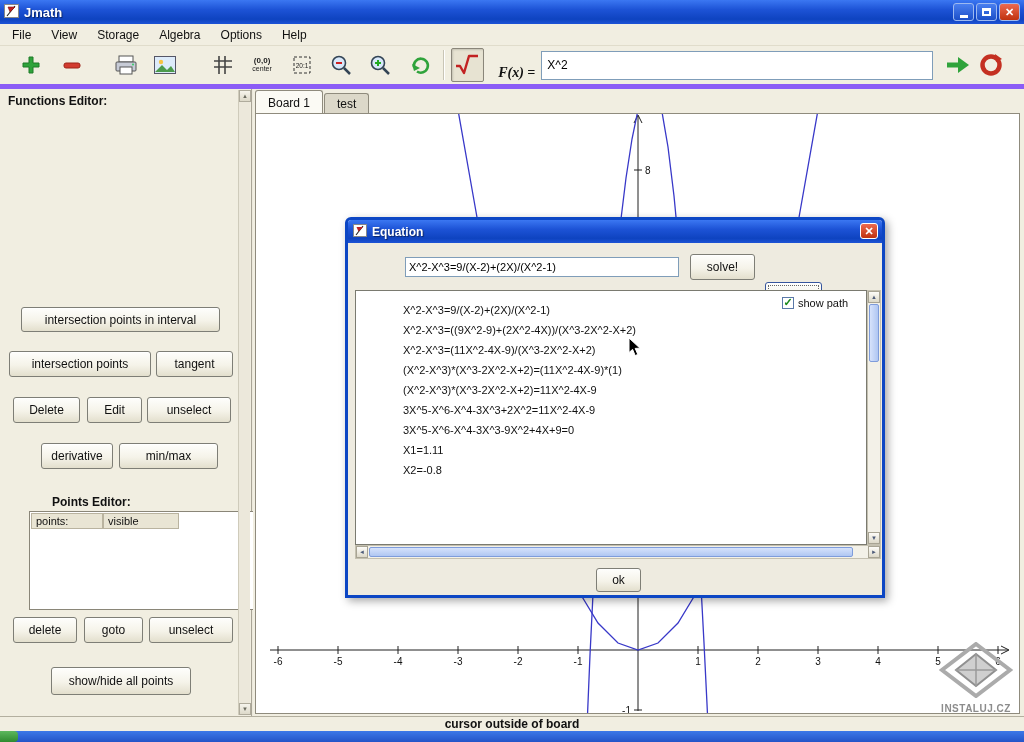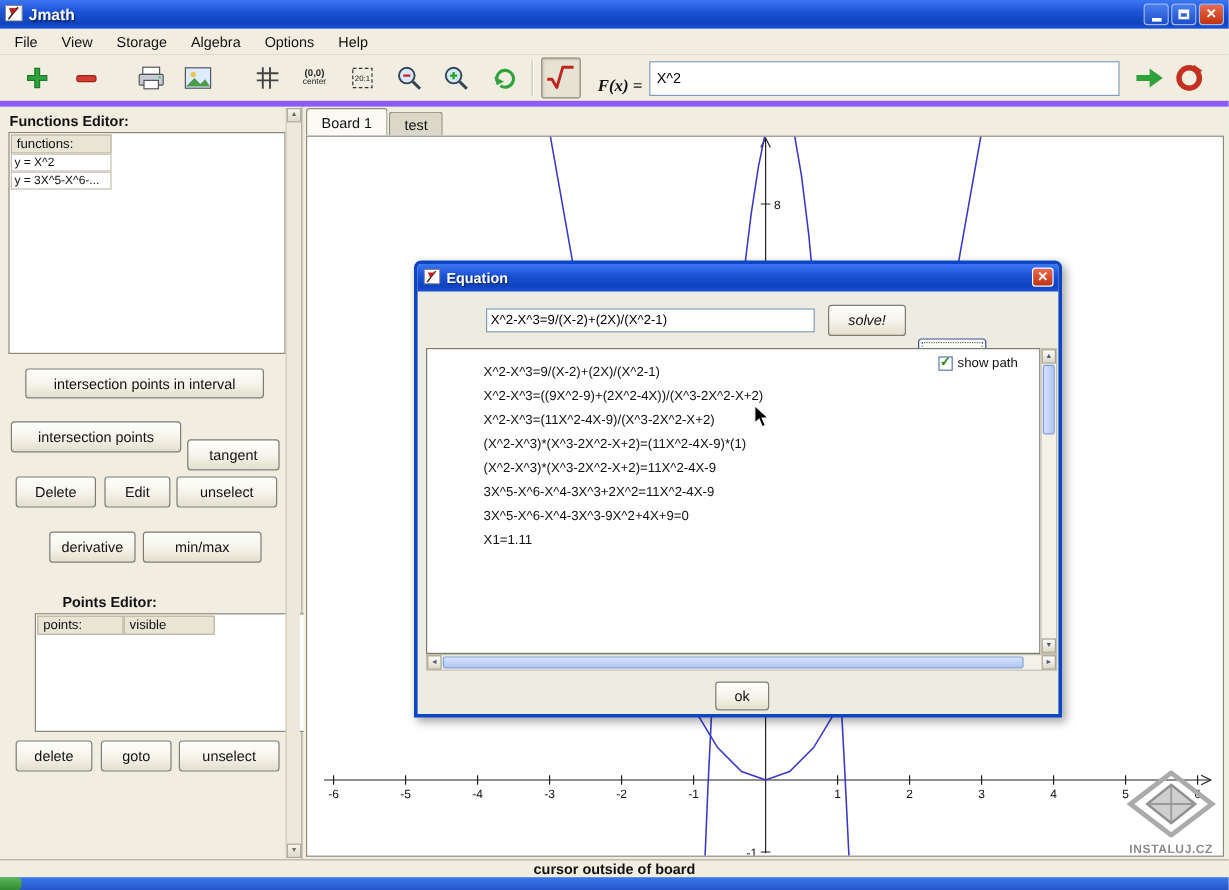--- a/index.html
+++ b/index.html
@@ -216,45 +216,41 @@
     <svg width="26" height="26">
         <circle cx="13" cy="13" r="8.5" fill="none" stroke="#C43022" stroke-width="4.5"></circle>
         <path d="M17,2 L24,7 L18,10 Z" fill="#C43022"></path>
       </svg>
   </div>
 </div>
 
 <div class="sidebar">
   <div class="side-title" style="left:8px;top:5px;">Functions Editor:</div>
 
-  <div class="panel-box" style="left:7px;top:21px;width:231px;height:185px;">
-    <div class="hdr-cell" style="left:1px;top:1px;width:84px;height:16px;">functions:</div>
-    <div class="fn-row" style="left:1px;top:17px;width:84px;height:15px;">y = X^2</div>
-    <div class="fn-row" style="left:1px;top:32px;width:84px;height:15px;">y = 3X^5-X^6-...</div>
-  </div>
 
   <div class="btn" style="left:9px;top:262px;width:142px;height:26px;">intersection points</div>
   <div class="btn" style="left:21px;top:218px;width:199px;height:25px;">intersection points in interval</div>
-  <div class="btn" style="left:156px;top:262px;width:77px;height:26px;margin-top:15px;">tangent</div>
+  <div class="btn" style="left:156px;top:262px;width:77px;height:26px;">tangent</div>
   <div class="btn" style="left:13px;top:308px;width:67px;height:26px;">Delete</div>
   <div class="btn" style="left:87px;top:308px;width:55px;height:26px;">Edit</div>
   <div class="btn" style="left:147px;top:308px;width:84px;height:26px;">unselect</div>
   <div class="btn" style="left:41px;top:354px;width:72px;height:26px;">derivative</div>
   <div class="btn" style="left:119px;top:354px;width:99px;height:26px;">min/max</div>
 
   <div class="side-title" style="left:8px;top:406px;padding-left:44px;">Points Editor:</div>
 
   <div class="panel-box" style="left:7px;top:422px;width:231px;height:99px;margin-left:22px;">
     <div class="hdr-cell" style="left:1px;top:1px;width:72px;height:16px;">points:</div>
     <div class="hdr-cell" style="left:73px;top:1px;width:76px;height:16px;">visible</div>
   </div>
 
   <div class="btn" style="left:13px;top:528px;width:64px;height:26px;">delete</div>
   <div class="btn" style="left:84px;top:528px;width:59px;height:26px;">goto</div>
   <div class="btn" style="left:149px;top:528px;width:84px;height:26px;">unselect</div>
+  <div class="btn" style="left:51px;top:578px;width:140px;height:28px;">show/hide all points</div>
 
   <div class="vscroll">
     <div class="sb-arrow" style="top:0;">▲</div>
     <div class="sb-arrow" style="bottom:0;">▼</div>
   </div>
 </div>
 
 <div class="board-area">
   <div class="tabs">
     <div class="tab active"><span>Board 1</span></div>
@@ -335,33 +331,34 @@
           <path d="M3.5,3 L10,3 L5.5,7.5 Z" fill="#C22020"></path>
         </svg>
     </span>
     <span class="t">Equation</span>
     <div class="dlg-close">
         <span class="glyph-x">✕</span>
       </div>
   </div>
   <div class="dlg-body">
     <input class="eq-input" type="text" value="X^2-X^3=9/(X-2)+(2X)/(X^2-1)" style="">
-    <div class="btn" style="left:342px;top:11px;width:65px;height:26px;font-style:italic;">solve!</div>
+    <div class="btn" style="left:342px;top:11px;width:65px;height:26px;">solve!</div>
     <div class="btn focus" style="left:417px;top:11px;width:57px;height:26px;">draw</div>
 
     <div class="steps-panel">
       <div class="steps-pad"></div>
       <div class="step-line">X^2-X^3=9/(X-2)+(2X)/(X^2-1)</div>
       <div class="step-line">X^2-X^3=((9X^2-9)+(2X^2-4X))/(X^3-2X^2-X+2)</div>
       <div class="step-line">X^2-X^3=(11X^2-4X-9)/(X^3-2X^2-X+2)</div>
       <div class="step-line">(X^2-X^3)*(X^3-2X^2-X+2)=(11X^2-4X-9)*(1)</div>
       <div class="step-line">(X^2-X^3)*(X^3-2X^2-X+2)=11X^2-4X-9</div>
       <div class="step-line">3X^5-X^6-X^4-3X^3+2X^2=11X^2-4X-9</div>
       <div class="step-line">3X^5-X^6-X^4-3X^3-9X^2+4X+9=0</div>
       <div class="step-line">X1=1.11</div>
+      <div class="step-line">X2=-0.8</div>
       <div class="showpath">
         <span class="cbx"></span>
         <span>show path</span>
       </div>
     </div>
 
     <div class="scroll-v">
       <div class="sc-btn" style="left:0;top:0;">▲</div>
       <div class="thumb-v"></div>
       <div class="sc-btn" style="left:0;bottom:0;">▼</div>

